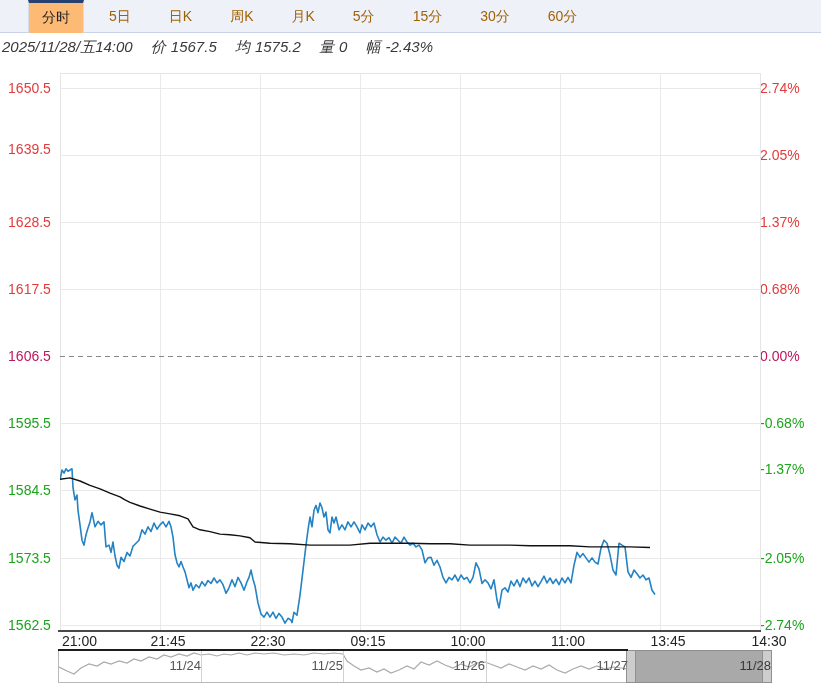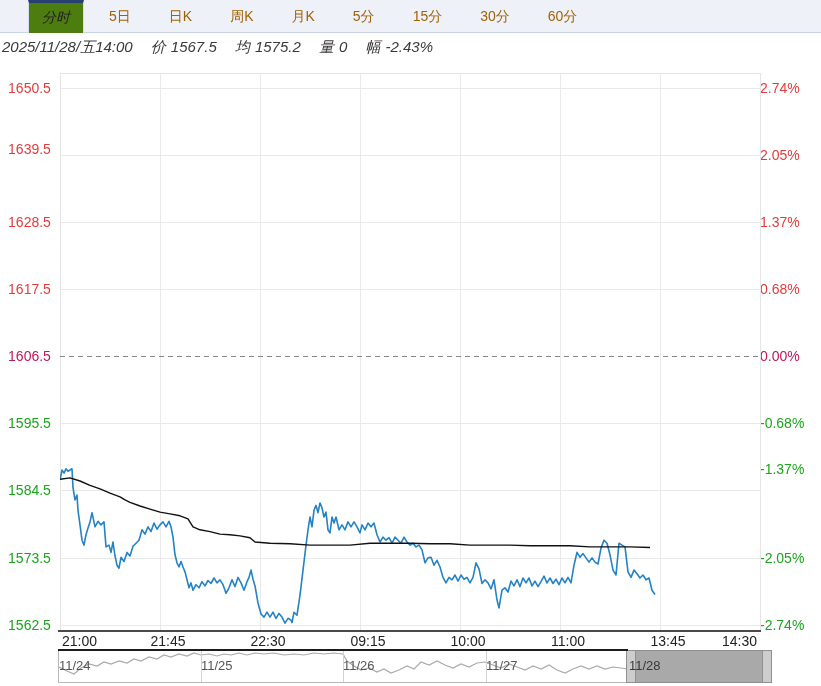--- a/index.html
+++ b/index.html
@@ -3,41 +3,41 @@
 <meta charset="utf-8">
 <style>
   html,body{margin:0;padding:0;background:#fff;}
   .app{position:relative;width:821px;height:686px;background:#fff;overflow:hidden;
        font-family:"Liberation Sans","DejaVu Sans",sans-serif;-webkit-font-smoothing:antialiased;}
   
   .tabbar{position:absolute;left:0;top:0;width:821px;height:32px;background:#eef1f8;
           border-bottom:1px solid #c9d3e6;display:flex;align-items:stretch;}
   .tab{margin-left:12px;padding:0 13px;line-height:32px;font-size:14px;color:#a16207;cursor:pointer;white-space:nowrap;}
   .tab:first-child{margin-left:28px;}
-  .tab.active{background:#4d7c0f;border-top:3px solid #27406f;border-left:1px solid #d5dded;border-right:1px solid #d5dded;
-              line-height:29px;margin-bottom:-1px;color:#222;font-style:italic;}
+  .tab.active{background:#fdba74;border-top:3px solid #27406f;border-left:1px solid #d5dded;border-right:1px solid #d5dded;
+              line-height:29px;margin-bottom:-1px;color:#222;}
   
   .infobar{position:absolute;left:2px;top:33px;height:28px;line-height:28px;font-size:15px;color:#3a3a3a;white-space:nowrap;}
   .infobar .grp{margin-right:14px;font-style:italic;}
   .infobar .lbl{margin-right:5px;}
   
   .ylab{position:absolute;font-size:14px;line-height:18px;white-space:nowrap;}
   .ylab.left{left:3px;width:53px;text-align:center;}
   .ylab.right{left:760px;width:57px;text-align:left;}
   .up{color:#e23b3b;} .down{color:#1ba51b;} .flat{color:#be185d;}
   .xlab{position:absolute;top:633px;font-size:14px;color:#222;width:60px;text-align:center;white-space:nowrap;}
   
   .plot{position:absolute;left:60px;top:73px;width:701px;height:558px;}
   .axisline{position:absolute;left:58px;top:630px;width:703px;height:2px;background:#4a4a4a;}
   
   .nav{position:absolute;left:58px;top:650px;width:711px;height:31px;border:1px solid #b8b8b8;background:#fff;}
   .nav-topline{position:absolute;left:58px;top:649px;width:570px;height:2px;background:#1c1c1c;z-index:5;}
   .nav svg{position:absolute;left:0;top:0;}
   .nav .divider{position:absolute;top:0;width:1px;height:31px;background:#d2d2d2;}
-  .nav .date{position:absolute;top:7px;width:142px;text-align:left;font-size:13px;color:#555;z-index:3;}
+  .nav .date{position:absolute;top:7px;width:142px;text-align:right;font-size:13px;color:#555;z-index:3;}
   .nav .sel{position:absolute;left:568px;top:-1px;width:142px;height:31px;background:#a9a9a9;
             border:1px solid #8f8f8f;z-index:2;cursor:pointer;}
   .nav .handle{position:absolute;top:-1px;width:8px;height:31px;background:#cdcdcd;border:1px solid #909090;cursor:ew-resize;}
   .nav .handle.l{left:-2px;} .nav .handle.r{right:-2px;}
   .nav .date.selected{color:#383838;z-index:4;}
 </style>
 </head>
 <body>
 
 <div class="app">
@@ -108,21 +108,21 @@
   </svg>
 
   <div class="axisline"></div>
   <span class="xlab" style="left:62px;text-align:left">21:00</span>
   <span class="xlab" style="left:138px">21:45</span>
   <span class="xlab" style="left:238px">22:30</span>
   <span class="xlab" style="left:338px">09:15</span>
   <span class="xlab" style="left:438px">10:00</span>
   <span class="xlab" style="left:538px">11:00</span>
   <span class="xlab" style="left:638px">13:45</span>
-  <span class="xlab" style="left:722px;width:46px;text-align:left">14:30</span>
+  <span class="xlab" style="left:746px;width:46px;text-align:center">14:30</span>
 
   <div class="nav-topline"></div>
   <div class="nav">
     <svg width="711" height="31" viewBox="0 0 711 31" xmlns="http://www.w3.org/2000/svg">
       <polyline fill="none" stroke-width="1.2" points="0,16 8,20 15,23 22,17 30,13 38,15 45,11 52,13 60,10 68,12 75,8 82,10 90,6 98,8 105,4 112,6 120,3 128,5 135,2 142,4 150,3 158,5 165,3 172,4 180,2 188,4 196,2 205,3 215,2 225,4 235,3 245,4 255,2 265,3 275,2 284,3 288,10 295,15 302,19 310,17 318,21 325,18 332,22 340,19 348,15 355,18 362,11 370,14 378,10 386,14 394,17 402,13 410,16 418,12 426,11 434,14 442,17 450,13 458,16 466,19 474,15 482,18 490,14 498,19 506,22 514,18 522,15 530,18 538,15 546,18 554,16 562,17 575,19 585,23 595,25 605,23 615,26 625,24 635,27 645,25 655,27 665,26 675,28 685,26 695,27 709,28" stroke="#aaaaaa"></polyline>
     </svg>
     <div class="divider" style="left:142px"></div>
     <div class="divider" style="left:284px"></div>
     <div class="divider" style="left:427px"></div>
     <div class="divider" style="left:569px"></div>

